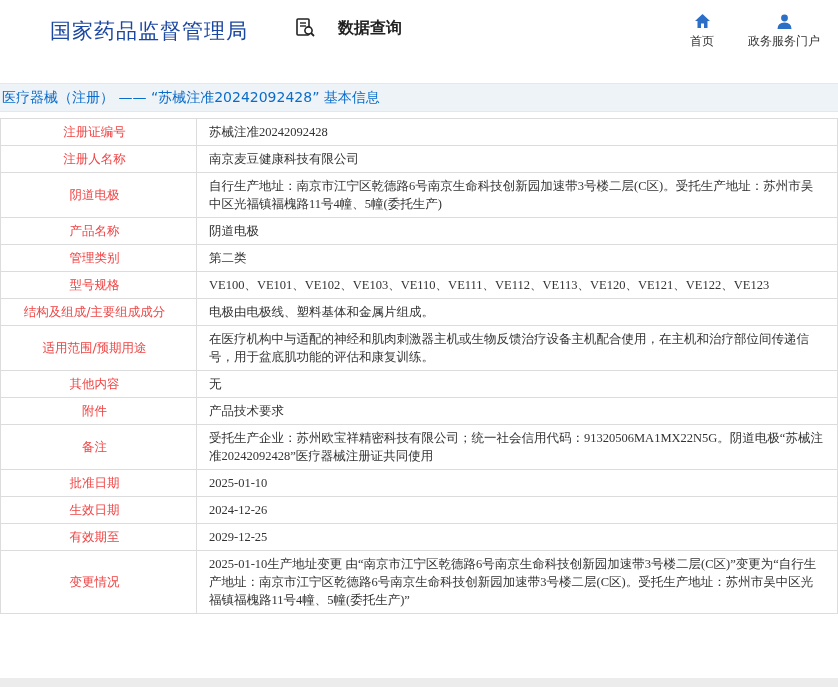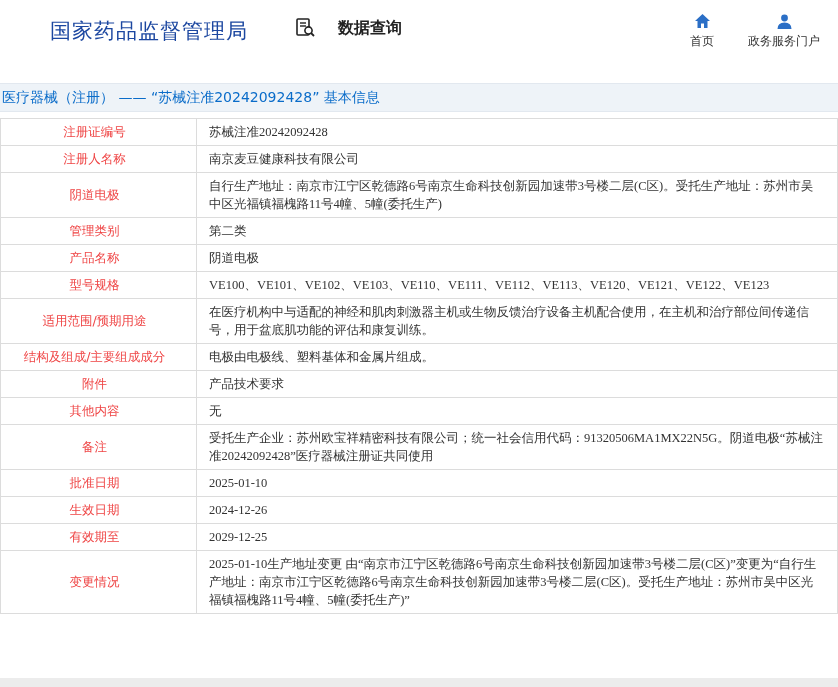--- a/index.html
+++ b/index.html
@@ -125,46 +125,46 @@
         </tr>
         <tr>
           <th>注册人名称</th>
           <td>南京麦豆健康科技有限公司</td>
         </tr>
         <tr>
           <th>阴道电极</th>
           <td>自行生产地址：南京市江宁区乾德路6号南京生命科技创新园加速带3号楼二层(C区)。受托生产地址：苏州市吴中区光福镇福槐路11号4幢、5幢(委托生产)</td>
         </tr>
         <tr>
+          <th>产品名称</th>
+          <td>阴道电极</td>
+        </tr>
+        <tr>
           <th>管理类别</th>
           <td>第二类</td>
-        </tr>
-        <tr>
-          <th>产品名称</th>
-          <td>阴道电极</td>
         </tr>
         <tr>
           <th>型号规格</th>
           <td>VE100、VE101、VE102、VE103、VE110、VE111、VE112、VE113、VE120、VE121、VE122、VE123</td>
         </tr>
         <tr>
+          <th>结构及组成/主要组成成分</th>
+          <td>电极由电极线、塑料基体和金属片组成。</td>
+        </tr>
+        <tr>
           <th>适用范围/预期用途</th>
           <td>在医疗机构中与适配的神经和肌肉刺激器主机或生物反馈治疗设备主机配合使用，在主机和治疗部位间传递信号，用于盆底肌功能的评估和康复训练。</td>
         </tr>
         <tr>
-          <th>结构及组成/主要组成成分</th>
-          <td>电极由电极线、塑料基体和金属片组成。</td>
+          <th>其他内容</th>
+          <td>无</td>
         </tr>
         <tr>
           <th>附件</th>
           <td>产品技术要求</td>
-        </tr>
-        <tr>
-          <th>其他内容</th>
-          <td>无</td>
         </tr>
         <tr>
           <th>备注</th>
           <td>受托生产企业：苏州欧宝祥精密科技有限公司；统一社会信用代码：91320506MA1MX22N5G。阴道电极“苏械注准20242092428”医疗器械注册证共同使用</td>
         </tr>
         <tr>
           <th>批准日期</th>
           <td>2025-01-10</td>
         </tr>
         <tr>

